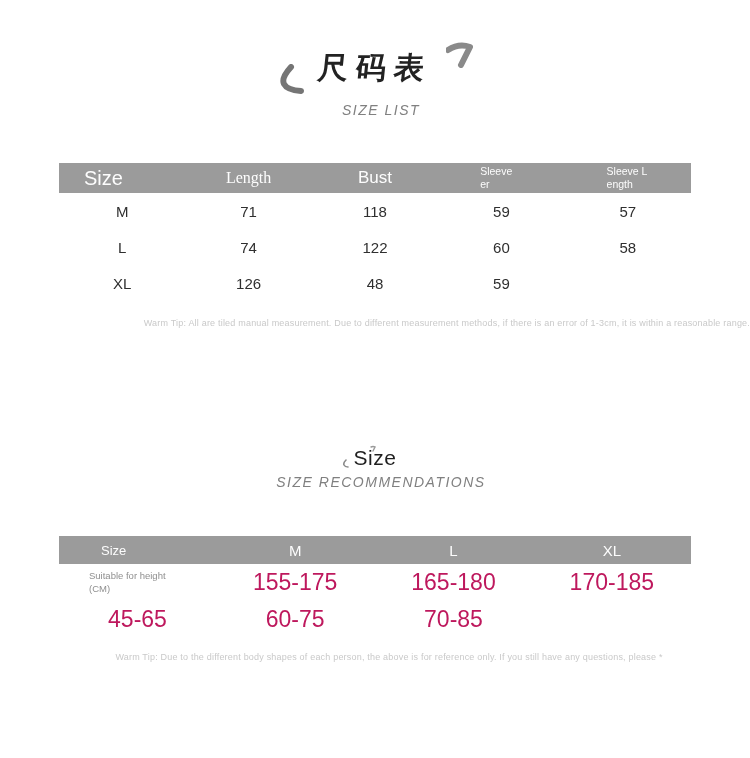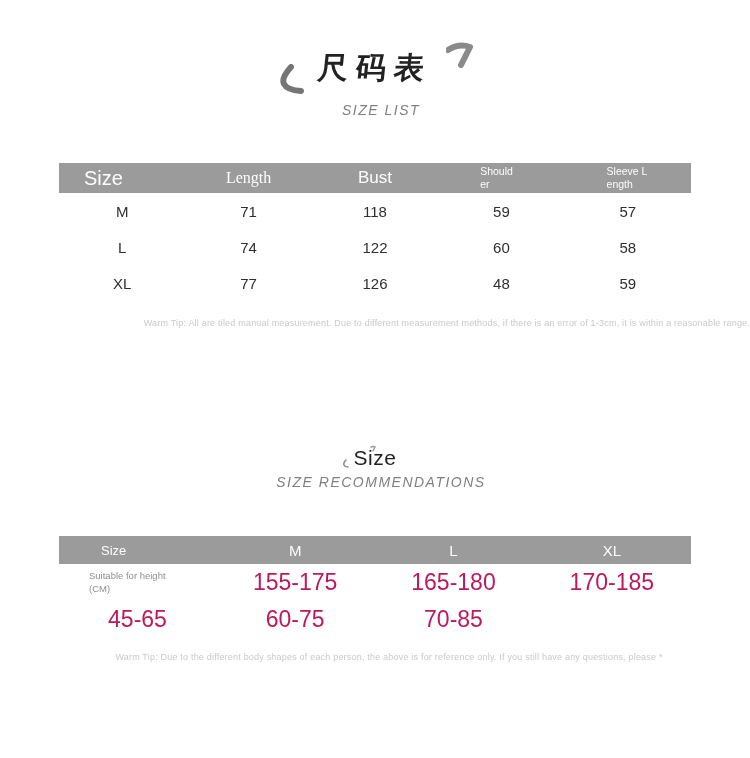--- a/index.html
+++ b/index.html
@@ -102,42 +102,41 @@
       </span>
     </div>
     <div class="subtitle">SIZE LIST</div>
   </div>
 
   <div class="size-table">
     <div class="t1-head">
       <div class="th-size">Size</div>
       <div class="th-length">Length</div>
       <div class="th-bust">Bust</div>
-      <div class="th-wrap">Should
+      <div class="th-wrap">Sleeve
 er</div>
       <div class="th-wrap">Sleeve L
 ength</div>
     </div>
     <div class="t1-row">
       <div>M</div>
       <div>71</div>
       <div>118</div>
       <div>59</div>
       <div>57</div>
     </div>
     <div class="t1-row">
       <div>L</div>
       <div>74</div>
       <div>122</div>
       <div>60</div>
       <div>58</div>
     </div>
     <div class="t1-row">
       <div>XL</div>
-      <div>77</div>
       <div>126</div>
       <div>48</div>
       <div>59</div>
     </div>
   </div>
 
   <div class="warm-tip tip1">Warm Tip: All are tiled manual measurement. Due to different measurement methods, if there is an error of 1-3cm, it is within a reasonable range.</div>
 
   <div class="center-line">
     <span class="section2-title-wrap">

